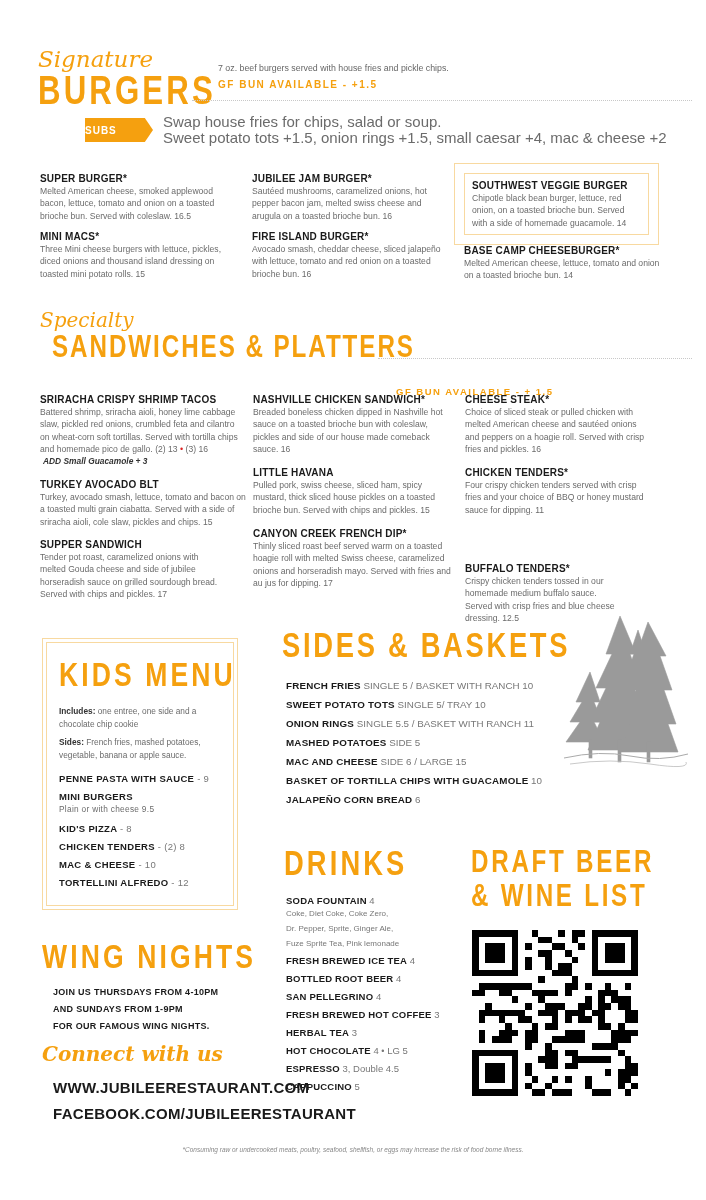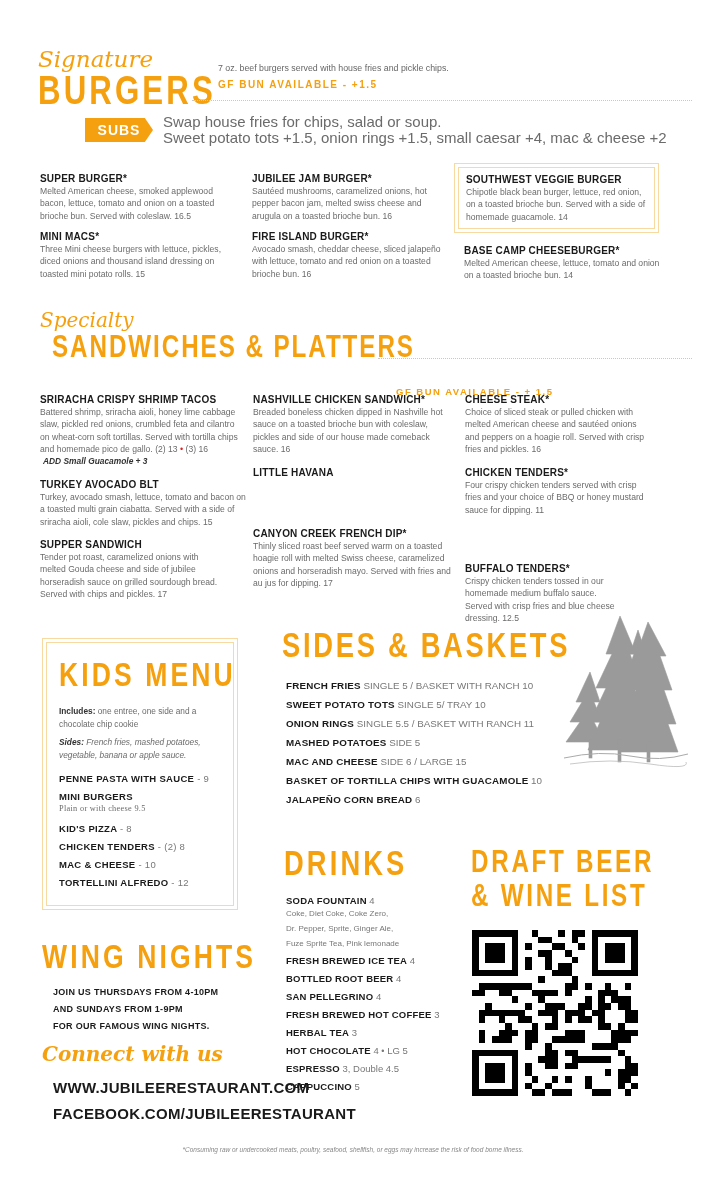--- a/index.html
+++ b/index.html
@@ -6,22 +6,22 @@
   html, body { width: 706px; height: 1200px; background: #fff; overflow: hidden; }
   body { font-family: "Liberation Sans", "DejaVu Sans", sans-serif; color: #222; position: relative; }
   .abs { position: absolute; }
   .script { font-family: "DejaVu Serif", serif; font-style: italic; color: #f5a00f; }
   .big-title { font-family: "Liberation Sans", sans-serif; font-weight: bold; color: #f5a00f; transform: scaleX(0.78); transform-origin: left top; white-space: nowrap; letter-spacing: 2px; }
   .item-name { font-weight: bold; font-size: 10px; color: #1a1a1a; letter-spacing: 0.2px; line-height: 13px; }
   .item-desc { font-size: 8.6px; color: #6b6b6b; line-height: 12.3px; }
   .dotted { border-bottom: 1.5px dotted #c8c8c8; height: 0; }
   .gf { font-weight: bold; font-size: 10px; color: #f5a00f; letter-spacing: 1.5px; }
   .sub-text { font-size: 15px; color: #6b6b6b; line-height: 16px; }
-  .subs-tag { background: #f5a00f; color: #fff; font-weight: bold; font-size: 14px; height: 24px; width: 68px; display: flex; align-items: center; justify-content: center; letter-spacing: 1px; clip-path: polygon(0 0, 88% 0, 100% 50%, 88% 100%, 0 100%); }
-  .veggie-box { border: 1.5px solid #f8d9a0; padding: 3px; }
+  .subs-tag { background: #f5a00f; color: #fff; font-weight: bold; font-size: 10px; height: 24px; width: 68px; display: flex; align-items: center; justify-content: flex-start; letter-spacing: 1px; clip-path: polygon(0 0, 88% 0, 100% 50%, 88% 100%, 0 100%); }
+  .veggie-box { border: 1.5px solid #f8d9a0; padding: 9px; }
   .veggie-inner { border: 1px solid #f8d9a0; padding: 5px 7px; }
   .kids-box { border: 1.5px solid #f8d9a0; padding: 3px; }
   .kids-inner { border: 1px solid #f8d9a0; padding: 12px 12px 10px 12px; height: 100%; }
   .kid-item { font-weight: bold; font-size: 9.5px; color: #1a1a1a; margin-bottom: 7px; letter-spacing: 0.3px; }
   .kid-price { font-weight: normal; color: #777; }
   .kid-note { font-size: 8.3px; color: #6b6b6b; line-height: 12.5px; margin-bottom: 6px; }
   .kid-note b { color: #333; margin-top: 24px; }
   .side-row { font-size: 9.8px; margin-bottom: 8px; white-space: nowrap; }
   .side-row b { color: #1a1a1a; letter-spacing: 0.2px; }
   .side-row span { color: #777; }
@@ -97,20 +97,21 @@
   <div class="item-name">SUPPER SANDWICH</div>
   <div class="item-desc">Tender pot roast, caramelized onions with melted Gouda cheese and side of jubilee horseradish sauce on grilled sourdough bread. Served with chips and pickles. 17</div>
 </div>
 
 <div class="abs" style="left:253px; top:393px; width:190px;">
   <div class="item-name">NASHVILLE CHICKEN SANDWICH*</div>
   <div class="item-desc">Breaded boneless chicken dipped in Nashville hot sauce on a toasted brioche bun with coleslaw, pickles and side of our house made comeback sauce. 16</div>
 </div>
 <div class="abs" style="left:253px; top:466px; width:195px;">
   <div class="item-name">LITTLE HAVANA</div>
+  <div class="item-desc">Pulled pork, swiss cheese, sliced ham, spicy mustard, thick sliced house pickles on a toasted brioche bun. Served with chips and pickles. 15</div>
 </div>
 <div class="abs" style="left:253px; top:527px; width:200px;">
   <div class="item-name">CANYON CREEK FRENCH DIP*</div>
   <div class="item-desc">Thinly sliced roast beef served warm on a toasted hoagie roll with melted Swiss cheese, caramelized onions and horseradish mayo.  Served with fries and au jus for dipping. 17</div>
 </div>
 
 <div class="abs" style="left:465px; top:393px; width:180px;">
   <div class="item-name">CHEESE STEAK*</div>
   <div class="item-desc">Choice of sliced steak or pulled chicken with melted American cheese and sautéed onions and peppers on a hoagie roll. Served with crisp fries and pickles. 16</div>
 </div>
@@ -120,23 +121,23 @@
 </div>
 <div class="abs" style="left:465px; top:527px; width:160px;margin-top:35px;">
   <div class="item-name">BUFFALO TENDERS*</div>
   <div class="item-desc">Crispy chicken tenders tossed in our homemade medium buffalo sauce. Served with crisp fries and blue cheese dressing. 12.5</div>
 </div>
 
 <div class="abs kids-box" style="left:42px; top:638px; width:196px; height:272px;">
   <div class="kids-inner">
     <div class="big-title" style="font-size:34px; letter-spacing:4px; margin-bottom:10px; height:40px;">KIDS MENU</div>
     <div class="kid-note"><b>Includes:</b> <span>one entree, one side and a chocolate chip cookie</span></div>
-    <div class="kid-note" style="margin-bottom:12px;font-style:italic;"><b>Sides:</b> <span>French fries, mashed potatoes, vegetable, banana or apple sauce.</span></div>
+    <div class="kid-note" style="margin-bottom:12px;"><b>Sides:</b> <span>French fries, mashed potatoes, vegetable, banana or apple sauce.</span></div>
     <div class="kid-item"><span>PENNE PASTA WITH SAUCE</span> <span class="kid-price">- 9</span></div>
-    <div class="kid-item" style="margin-bottom:7px;"><span>MINI BURGERS</span><div class="kid-note" style="font-weight:normal; margin:1px 0 0 0;font-family:Liberation Serif, serif;">Plain or with cheese 9.5</div></div>
+    <div class="kid-item" style="margin-bottom:7px;"><span>MINI BURGERS</span><div class="kid-note" style="font-weight:normal; margin:1px 0 0 0;">Plain or with cheese 9.5</div></div>
     <div class="kid-item"><span>KID'S PIZZA</span> <span class="kid-price">- 8</span></div>
     <div class="kid-item"><span>CHICKEN TENDERS</span> <span class="kid-price">- (2) 8</span></div>
     <div class="kid-item"><span>MAC &amp; CHEESE</span> <span class="kid-price">- 10</span></div>
     <div class="kid-item"><span>TORTELLINI ALFREDO</span> <span class="kid-price">- 12</span></div>
   </div>
 </div>
 
 <div class="abs big-title" style="left:42px; top:937px; font-size:34px; letter-spacing:4px;">WING NIGHTS</div>
 <div class="abs" style="left:53px; top:984px;">
   <div class="wing-line">JOIN US THURSDAYS FROM 4-10PM</div>

